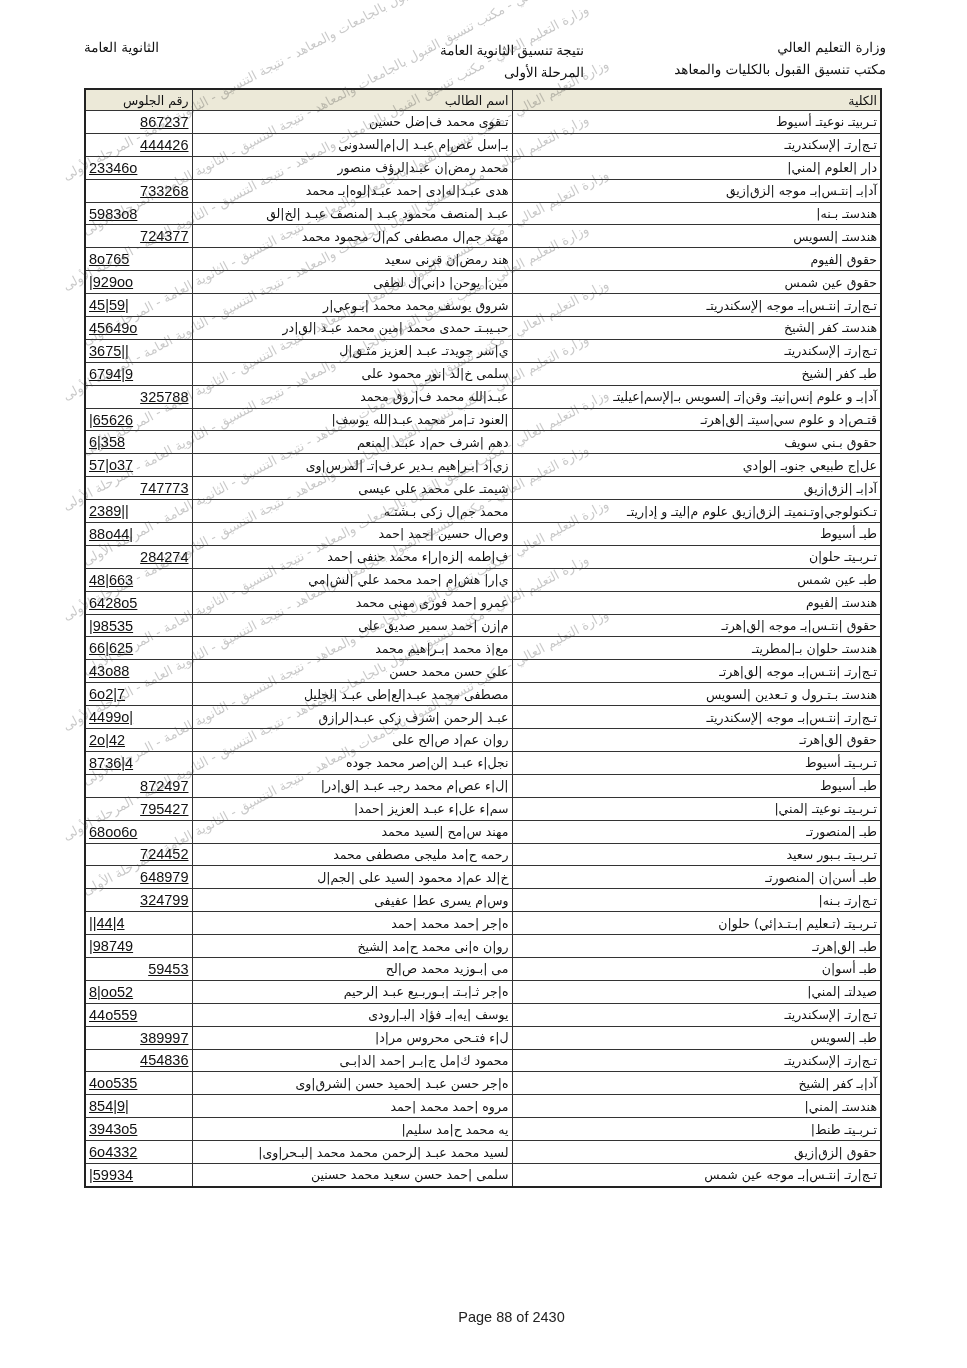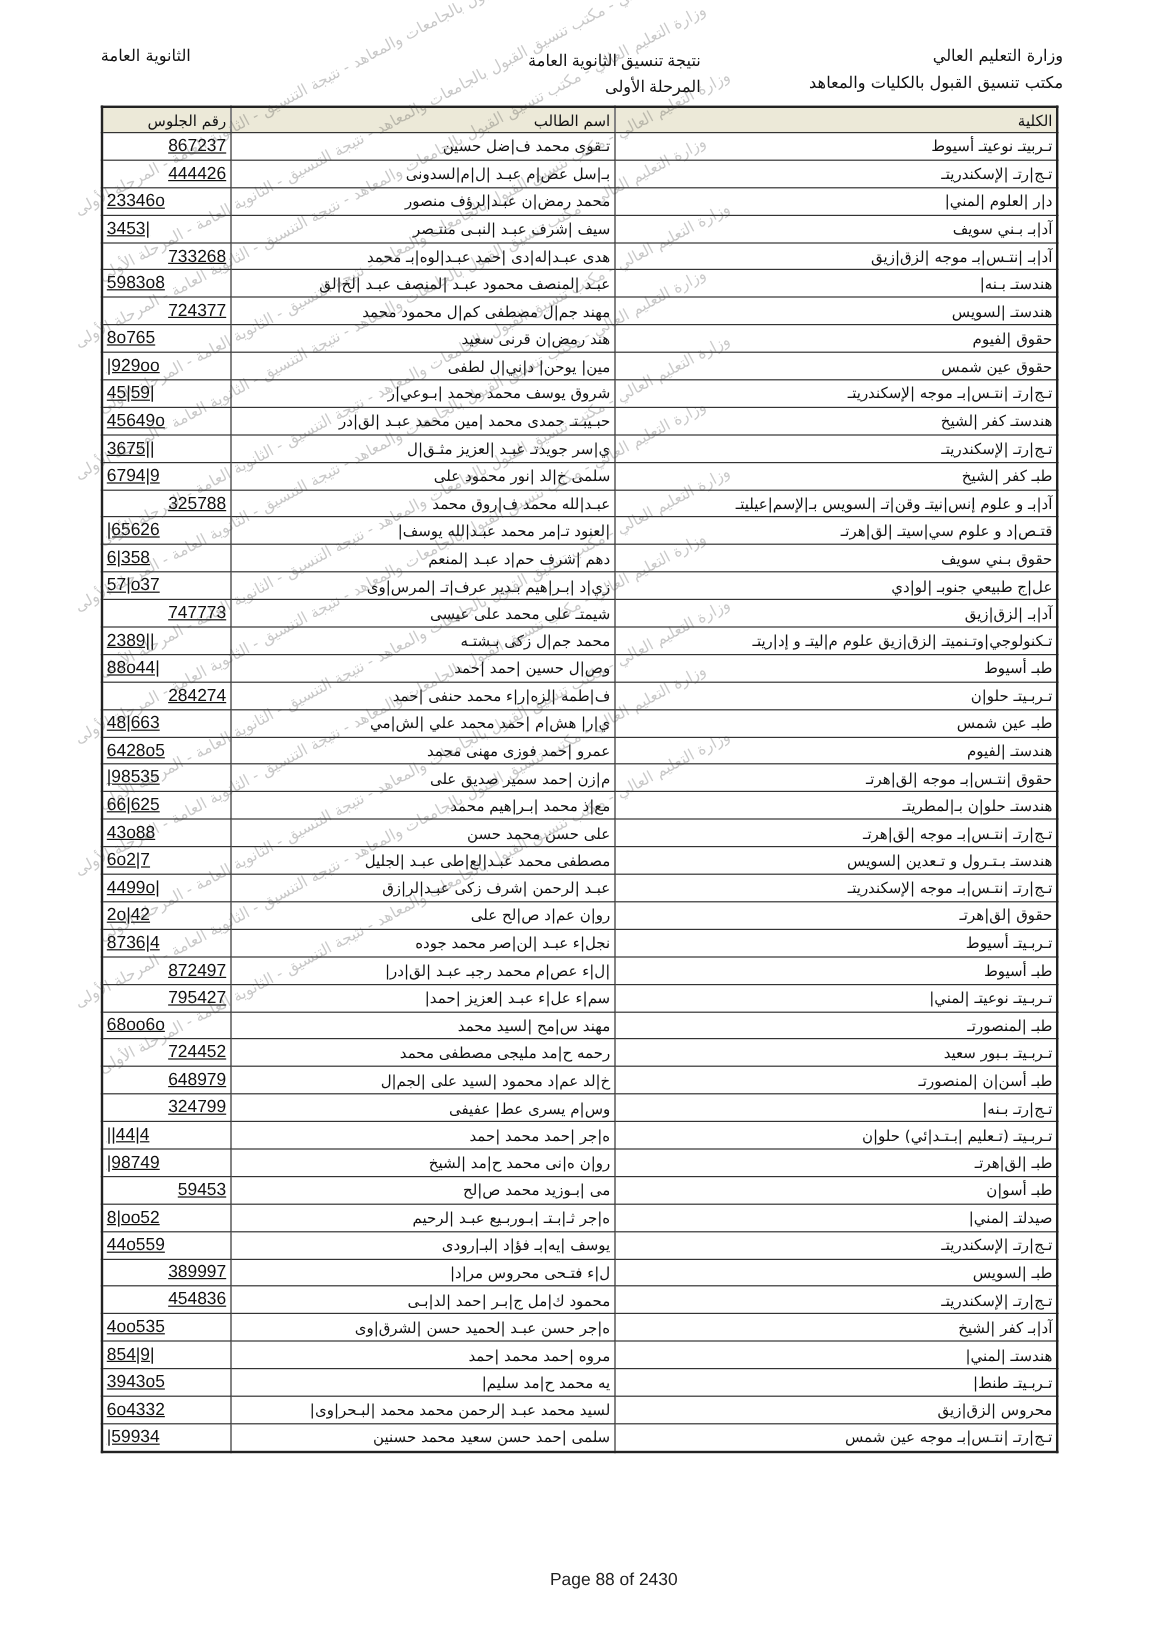--- a/index.html
+++ b/index.html
@@ -83,25 +83,20 @@
         <td class="seat r">444426</td>
         <td class="name">بـ|سل عص|م عبـد |ل|م|لسدونى</td>
         <td class="faculty">تـج|رتـ |لإسكندريتـ</td>
       </tr>
       <tr>
         <td class="seat l">23346o</td>
         <td class="name">محمد رمض|ن عبـد|لرؤف منصور</td>
         <td class="faculty">د|ر |لعلوم |لمني|</td>
       </tr>
       <tr>
-        <td class="seat l">3453|</td>
-        <td class="name">سيف |شرف عبـد |لنبـى منتـصر</td>
-        <td class="faculty">آد|بـ بـني سويف</td>
-      </tr>
-      <tr>
         <td class="seat r">733268</td>
         <td class="name">هدى عبـد|له|دى |حمد عبـد|لوه|بـ محمد</td>
         <td class="faculty">آد|بـ |نتـس|بـ موجه |لزق|زيق</td>
       </tr>
       <tr>
         <td class="seat l">5983o8</td>
         <td class="name">عبـد |لمنصف محمود عبـد |لمنصف عبـد |لخ|لق</td>
         <td class="faculty">هندستـ بـنه|</td>
       </tr>
       <tr>
@@ -300,21 +295,21 @@
         <td class="faculty">هندستـ |لمني|</td>
       </tr>
       <tr>
         <td class="seat l">3943o5</td>
         <td class="name">يه محمد ح|مد سليم|</td>
         <td class="faculty">تـربـيتـ طنط|</td>
       </tr>
       <tr>
         <td class="seat l">6o4332</td>
         <td class="name">لسيد محمد عبـد |لرحمن محمد محمد |لبـحر|وى|</td>
-        <td class="faculty">محروس |لزق|زيق</td>
+        <td class="faculty">حقوق |لزق|زيق</td>
       </tr>
       <tr>
         <td class="seat l">|59934</td>
         <td class="name">سلمى |حمد حسن سعيد محمد حسنين</td>
         <td class="faculty">تـج|رتـ |نتـس|بـ موجه عين شمس</td>
       </tr>
     </tbody>
 </table>
 
 <div id="wm-layer">

